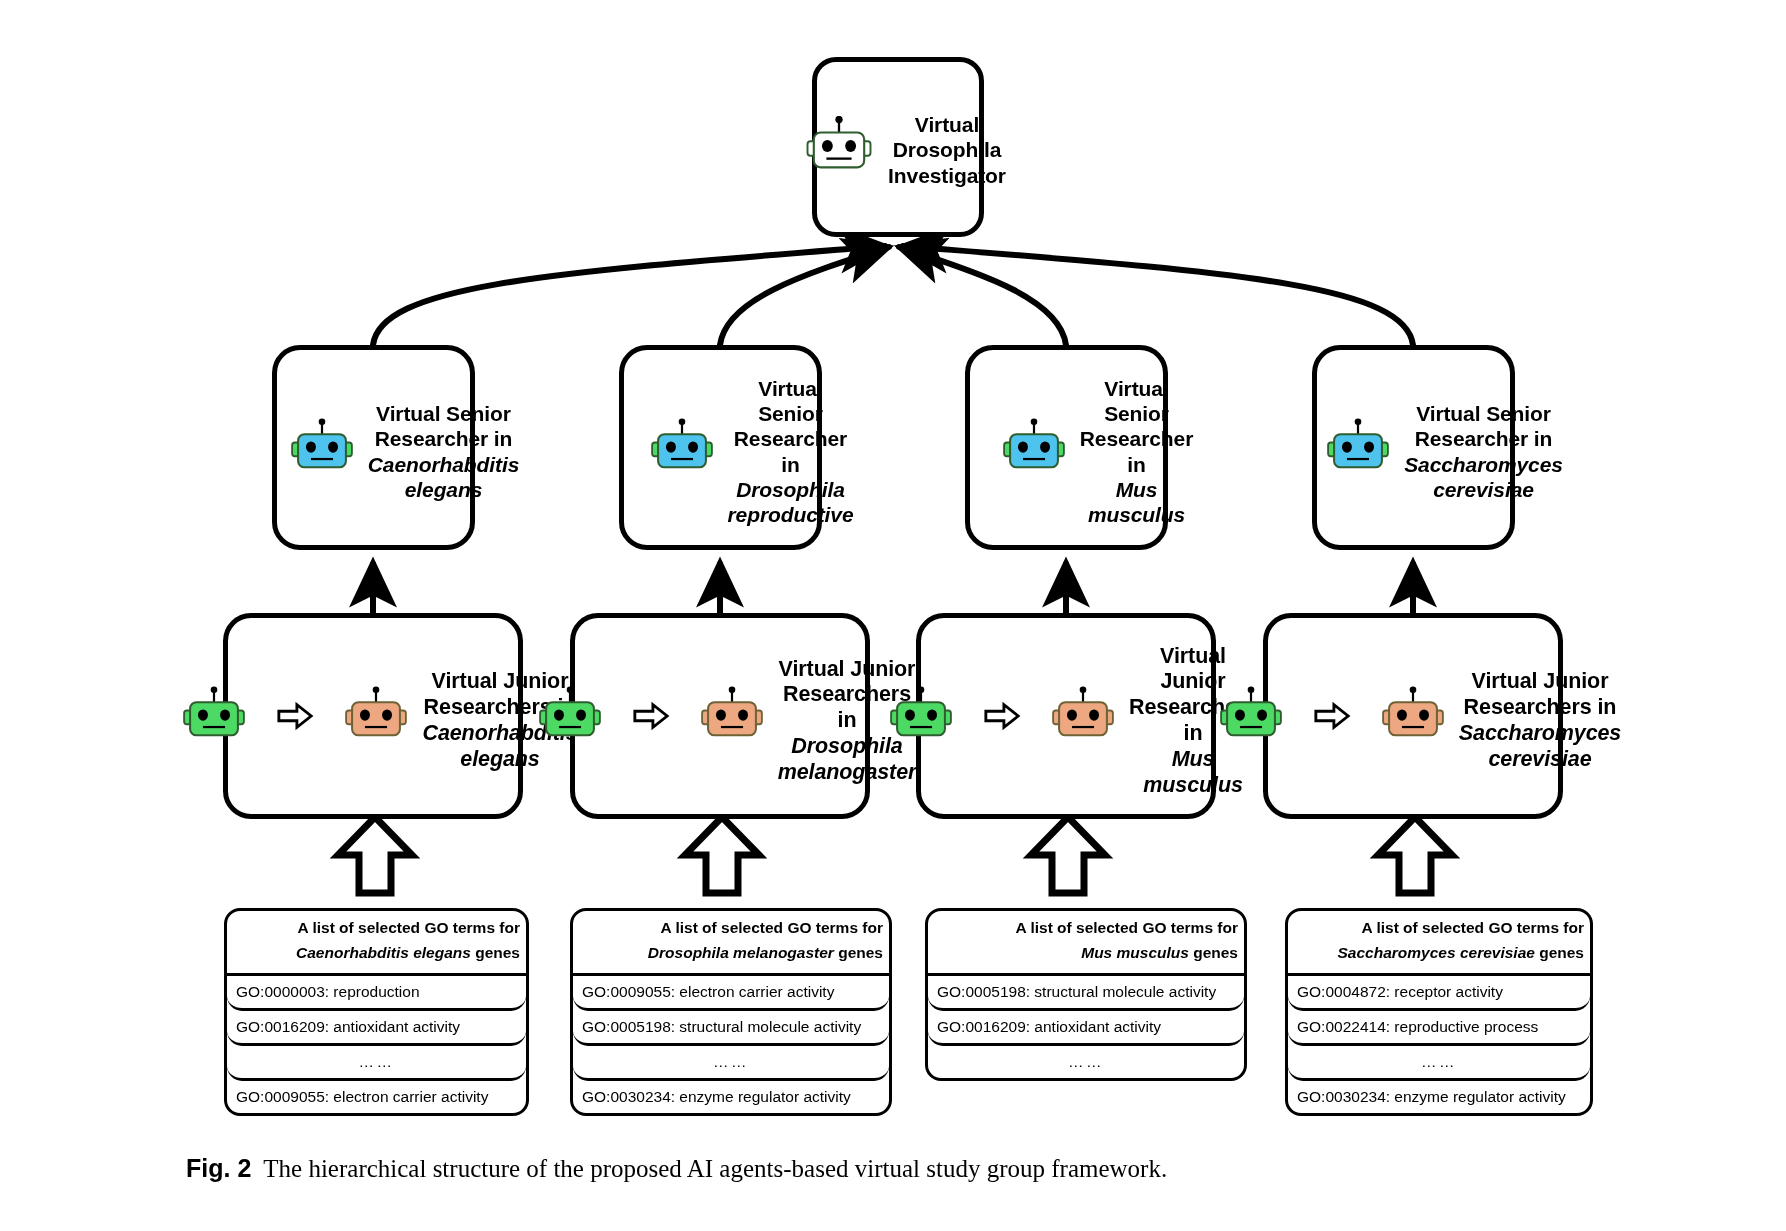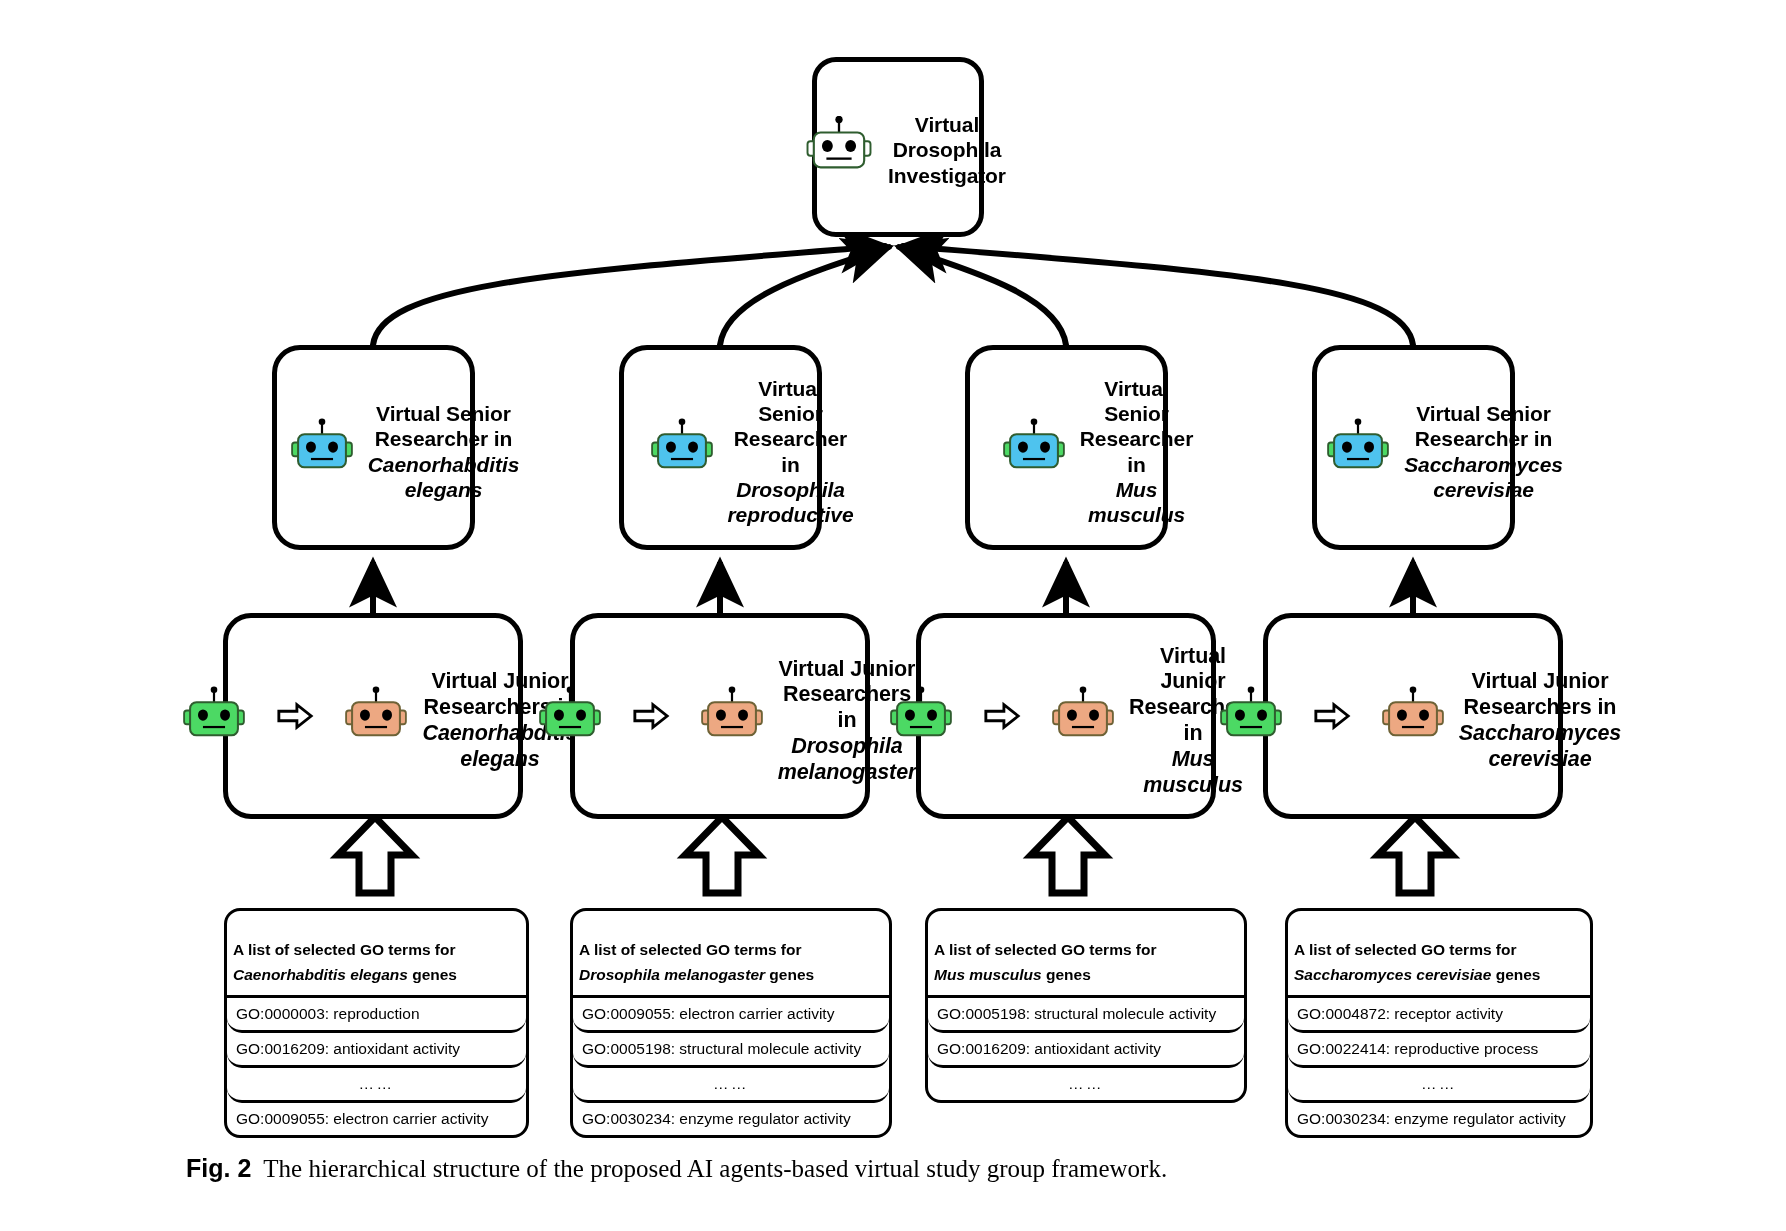--- a/index.html
+++ b/index.html
@@ -109,25 +109,25 @@
   .go-table {
     position: absolute;
     box-sizing: border-box;
     background: #ffffff;
     border: 3px solid #000000;
     border-radius: 16px;
     top: 908px;
     overflow: hidden;
   }
   .go-head {
-    text-align: left;
+    text-align: right;
     font-weight: bold;
     font-size: 15.5px;
     line-height: 1.62;
-    padding: 26px 6px 8px 6px;
+    padding: 4px 6px 8px 6px;
     border-bottom: 3px solid #000000;
     color: #000;
   }
   .go-head .sp { font-style: italic; }
   .go-row {
     font-size: 15.5px;
     padding: 7px 0 7px 9px;
     border-bottom: 3px solid #000000;
     color: #000;
     white-space: nowrap;

